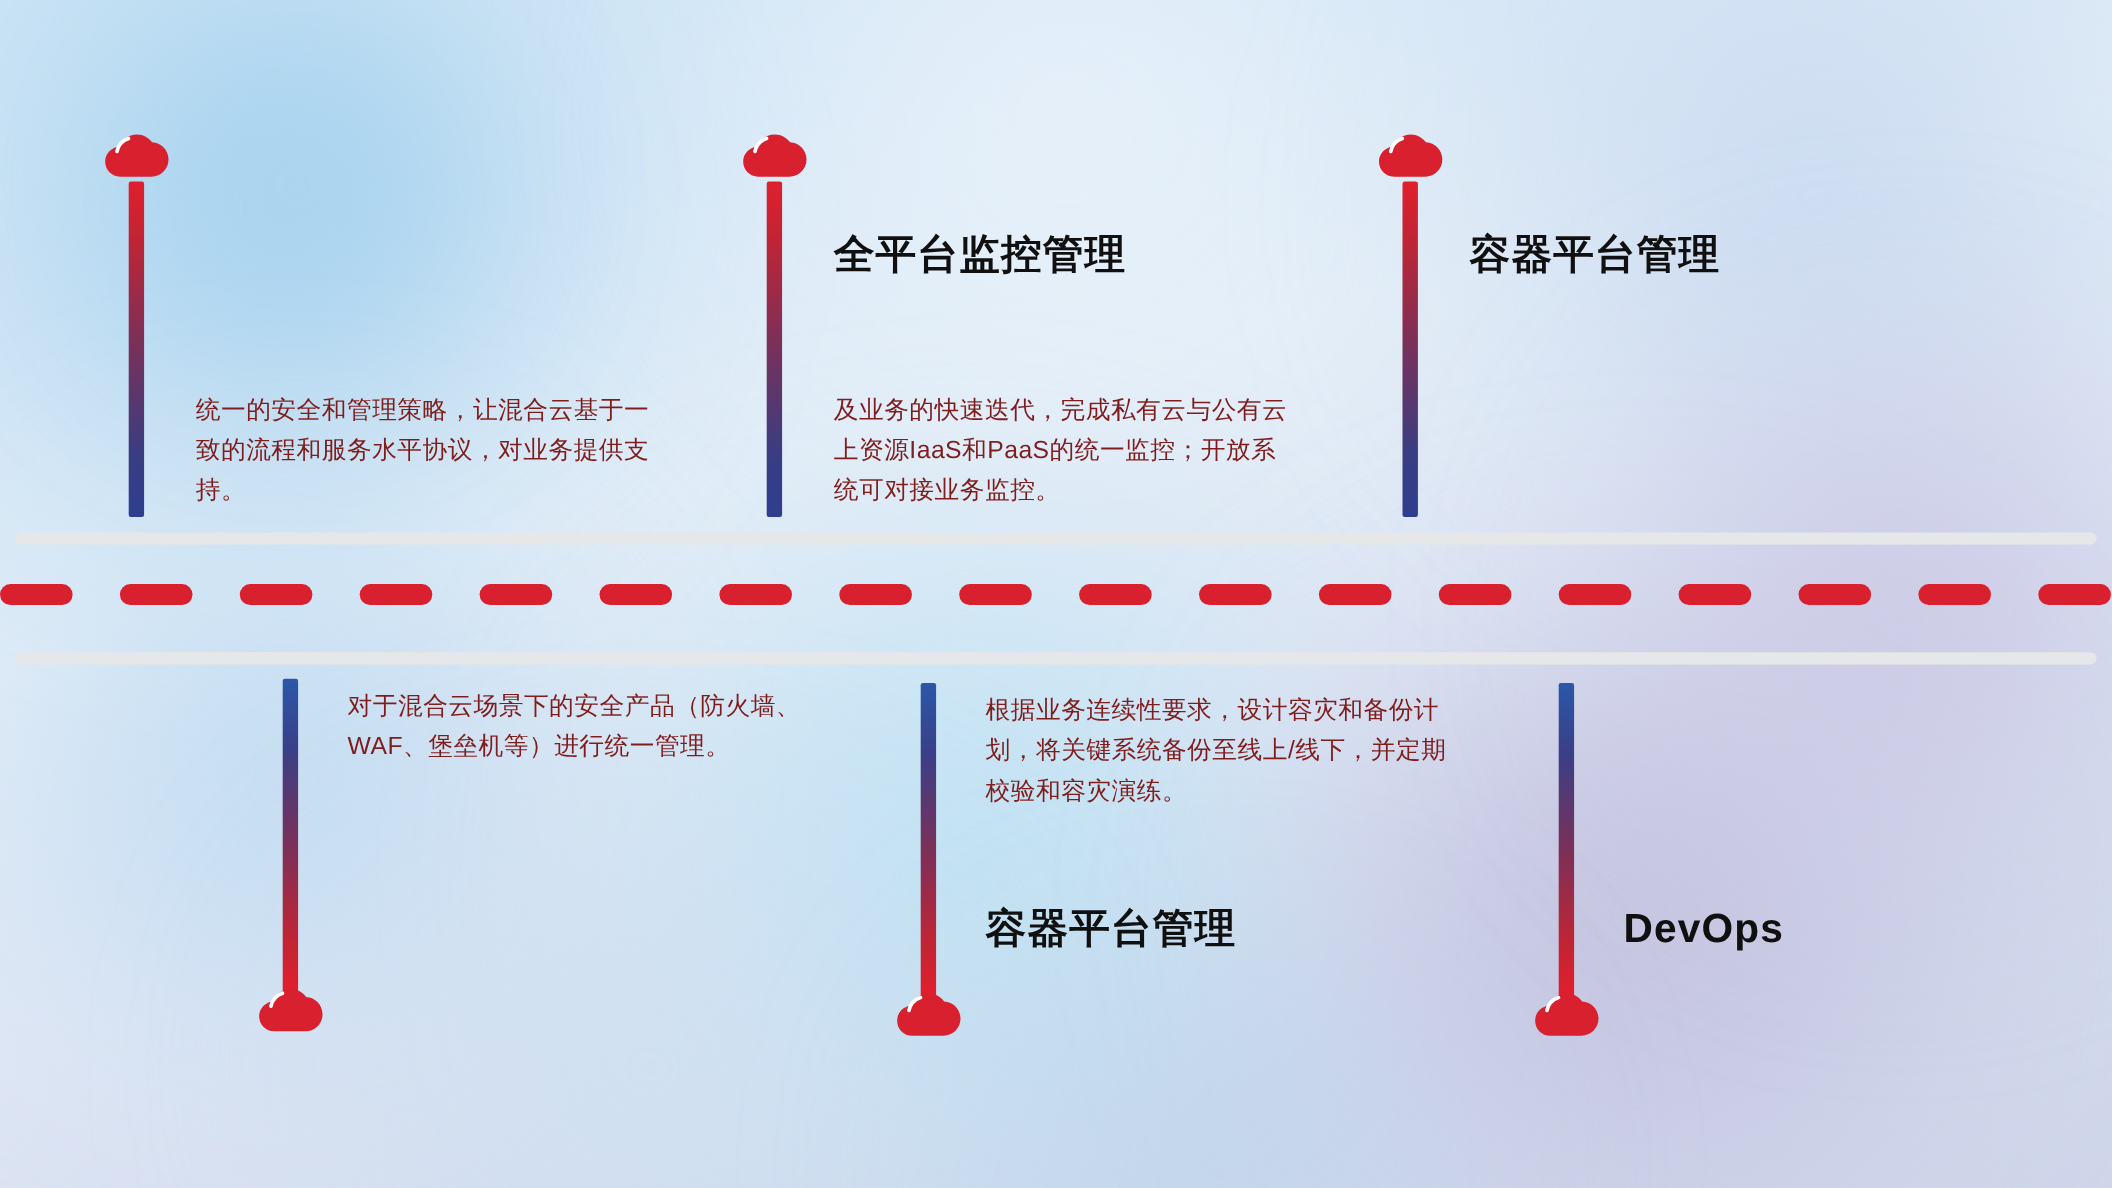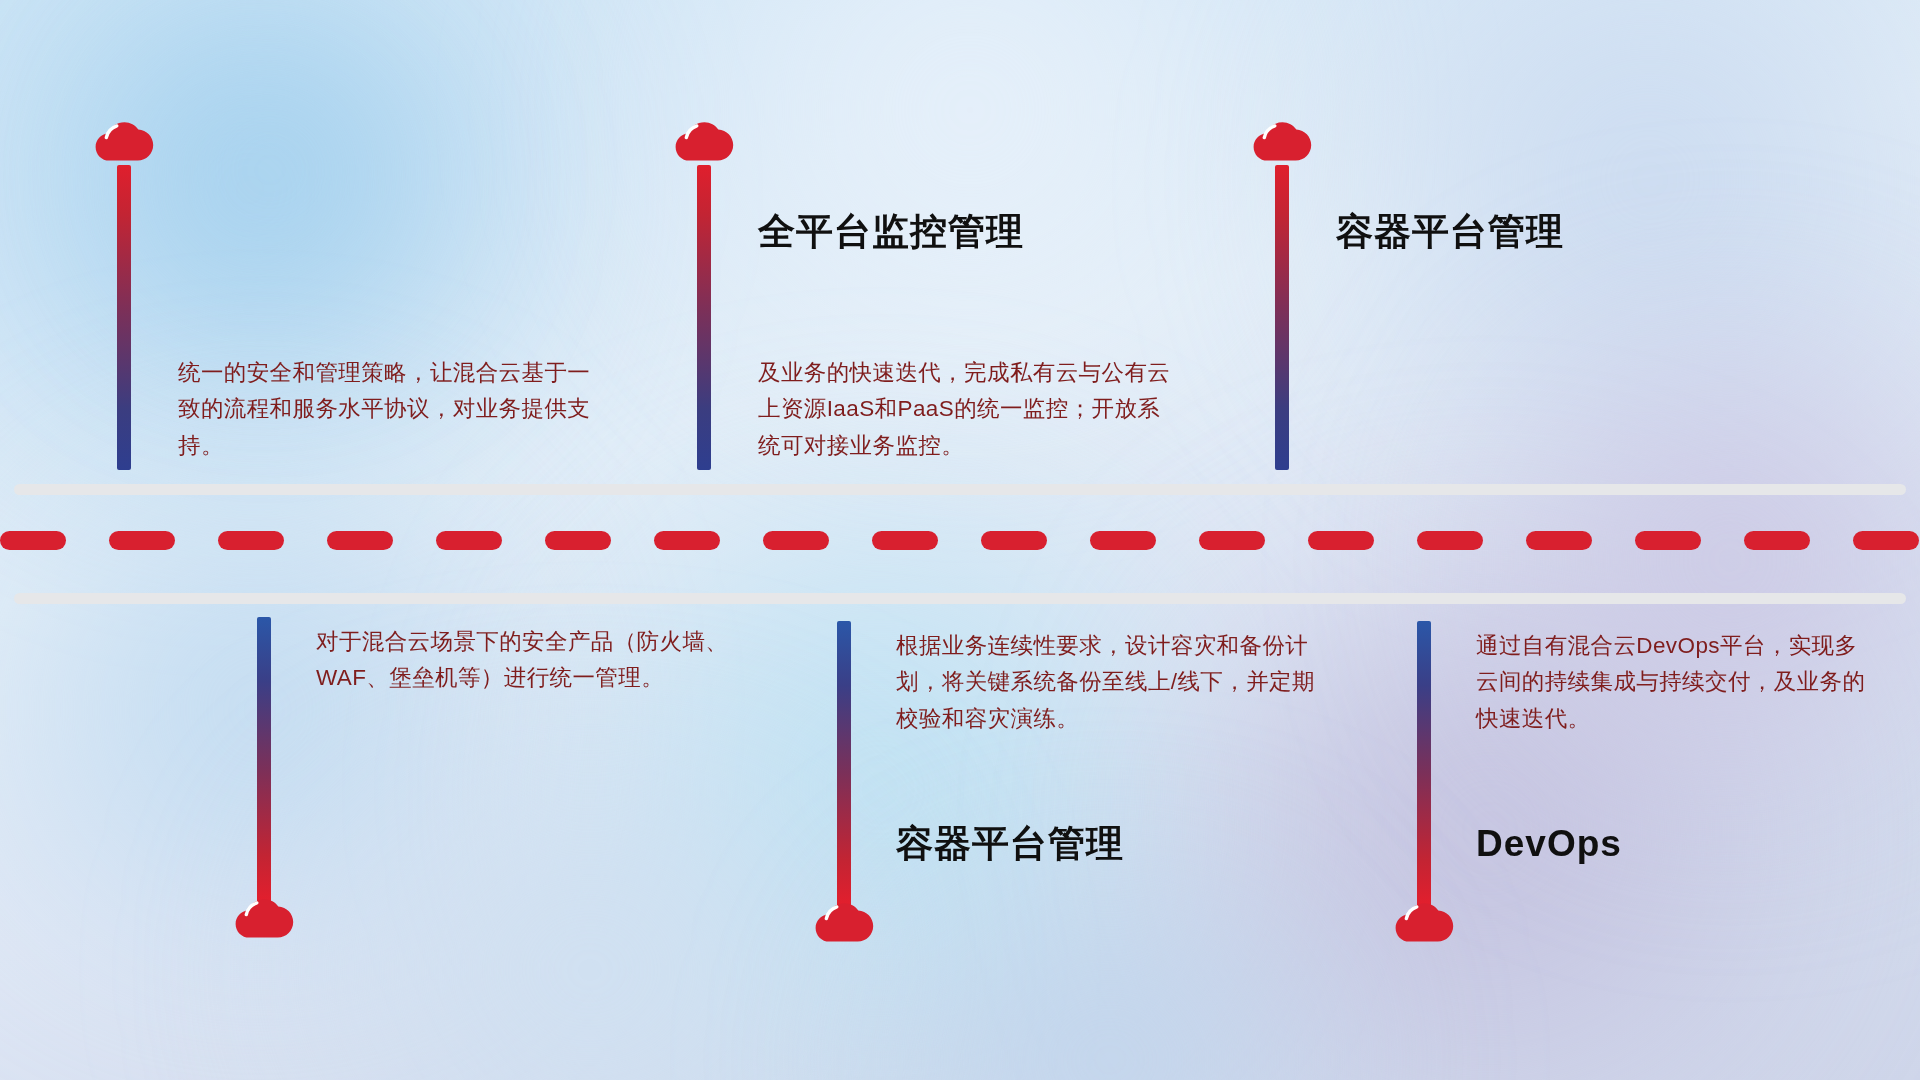--- a/index.html
+++ b/index.html
@@ -189,15 +189,14 @@
 <div class="col" style="left:1160px; top:604px; width:760px; height:476px;">
   <div class="marker" style="left:252px; top:17px;">
     <div class="stem up" style="top:0; height:292px;"></div>
     <div class="cloud" style="top:280px;">
       <svg viewBox="0 0 62 48" xmlns="http://www.w3.org/2000/svg">
         <path d="M31.5 2.2c-7.6 0-13.9 4.6-16.2 11.0C8.0 14.1 2.6 19.8 2.6 26.9c0 7.6 6.1 13.7 13.7 13.7h28.4c8.6 0 15.5-7.0 15.5-15.6 0-8.4-6.6-15.2-14.9-15.6C42.3 5.3 37.3 2.2 31.5 2.2z" fill="#d8202f"></path>
         <path d="M13.3 17.6c1.2-5.6 5.3-9.9 10.5-11.7" fill="none" stroke="#ffffff" stroke-width="3.4" stroke-linecap="round"></path>
       </svg>
     </div>
   </div>
-  <div class="body-text" style="position:absolute; left:316px; top:24px; width:400px;">通过自有混合云DevOps平台，实现多云间的持续集成与持续交付，及业务的快速迭代。</div>
   <div class="heading" style="position:absolute; left:316px; top:220px;">DevOps</div>
 </div>
 
 </body></html>

